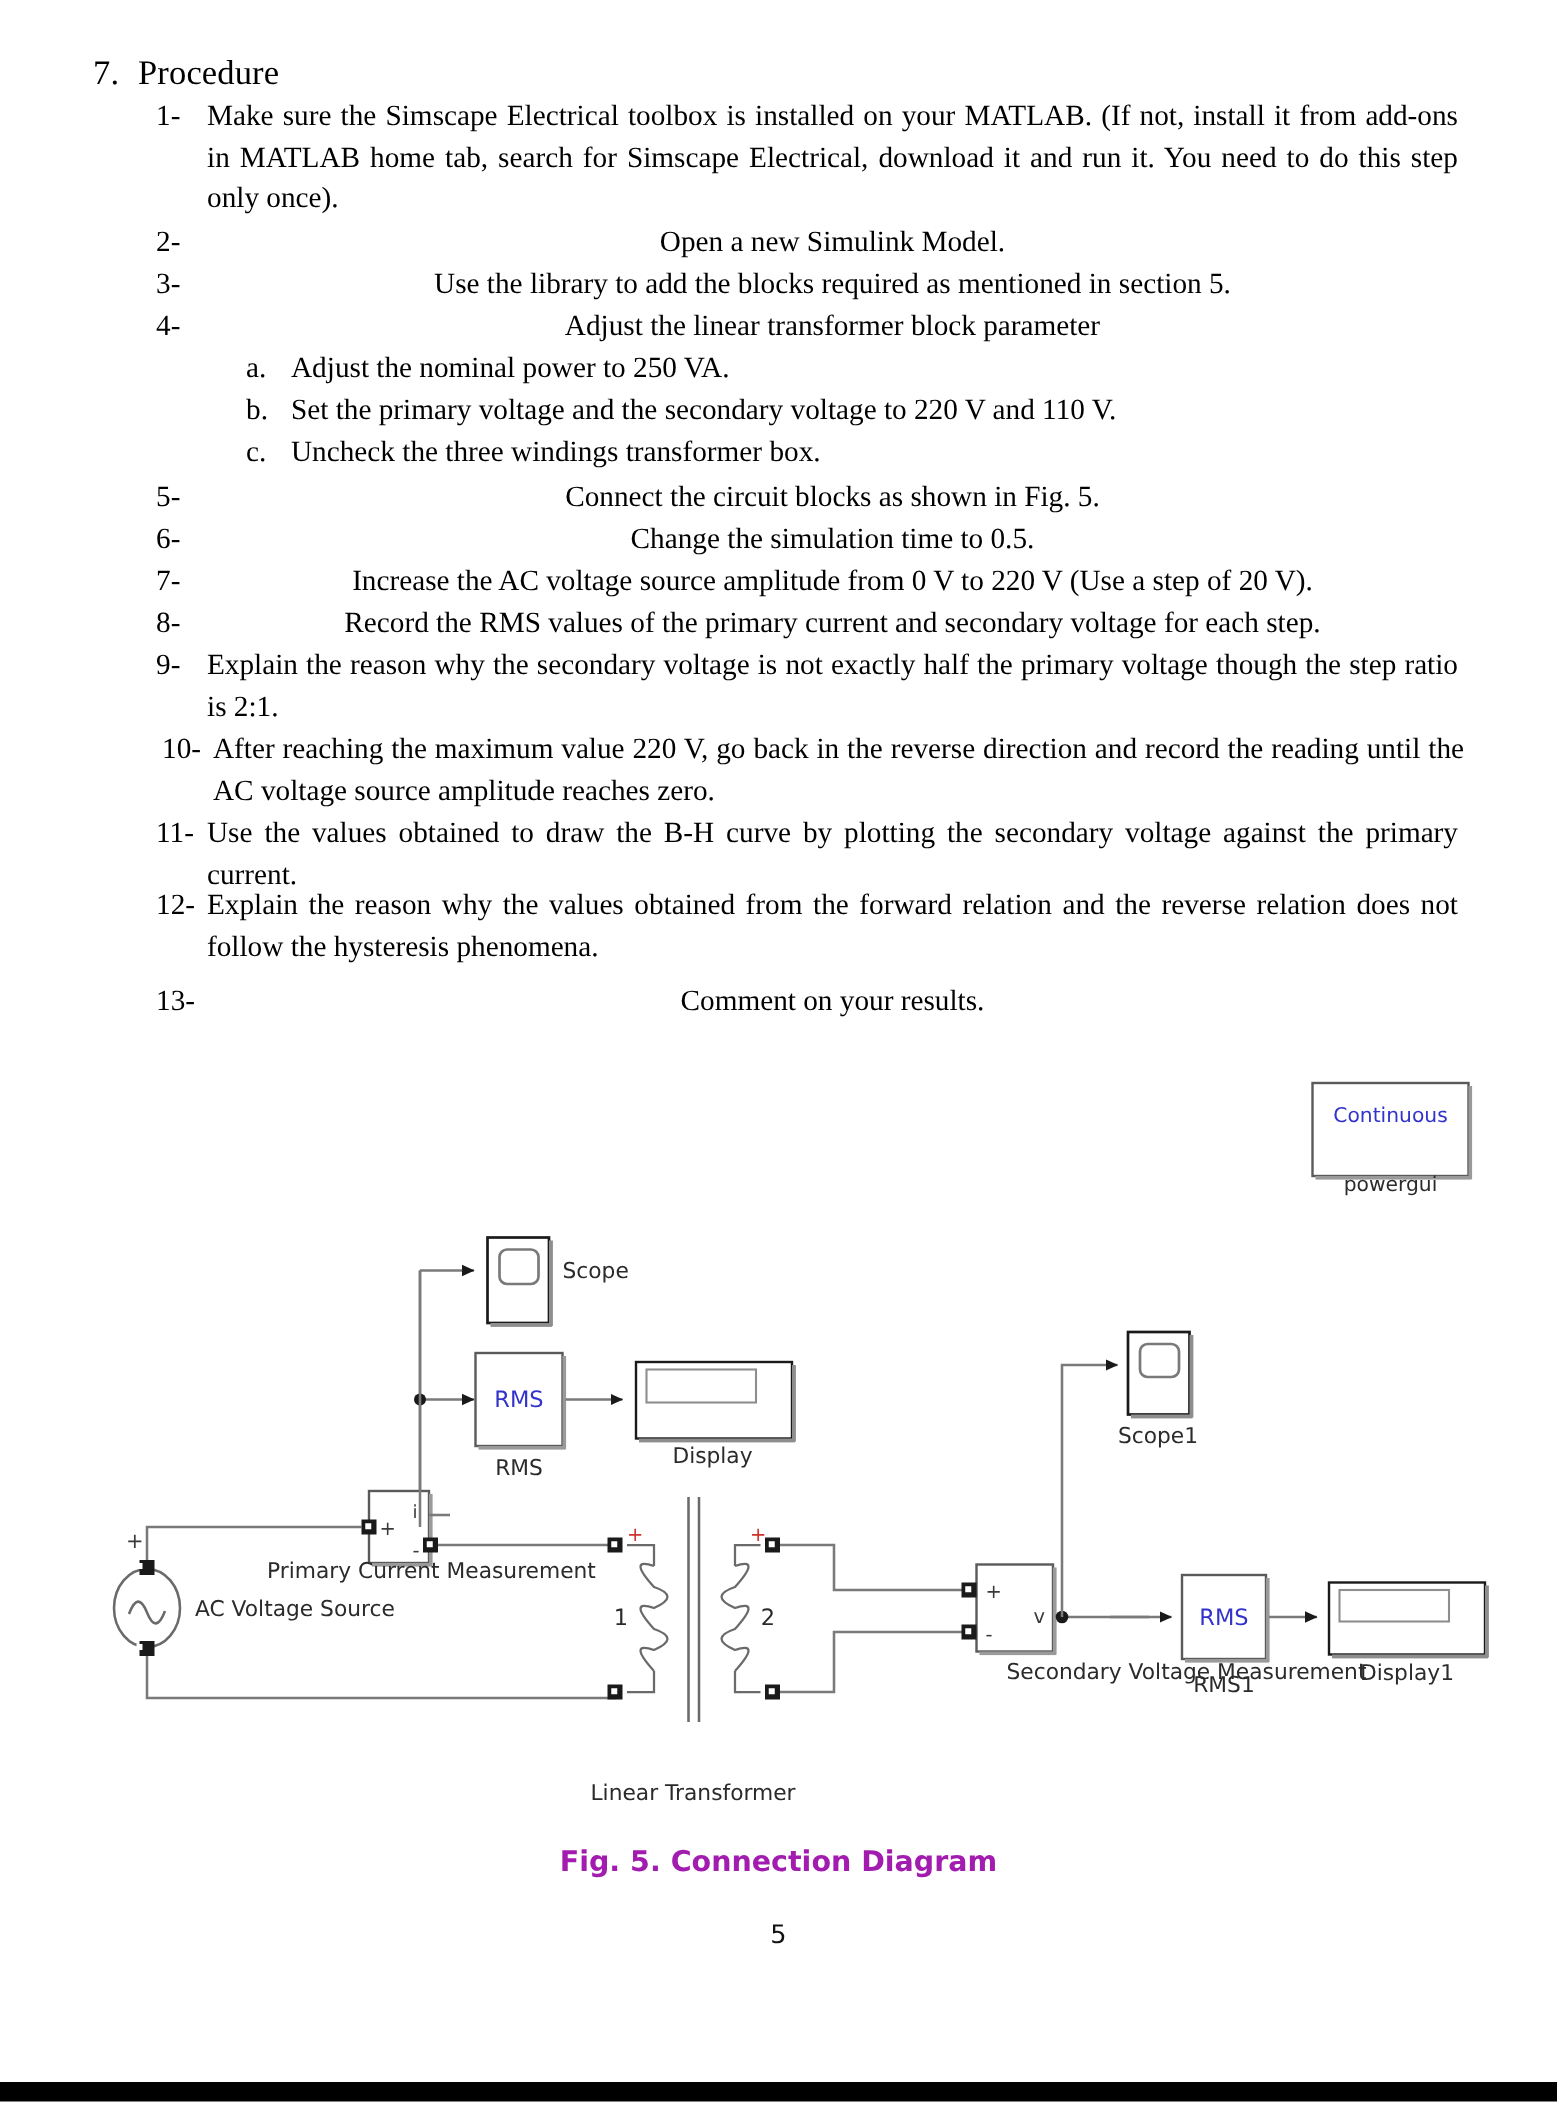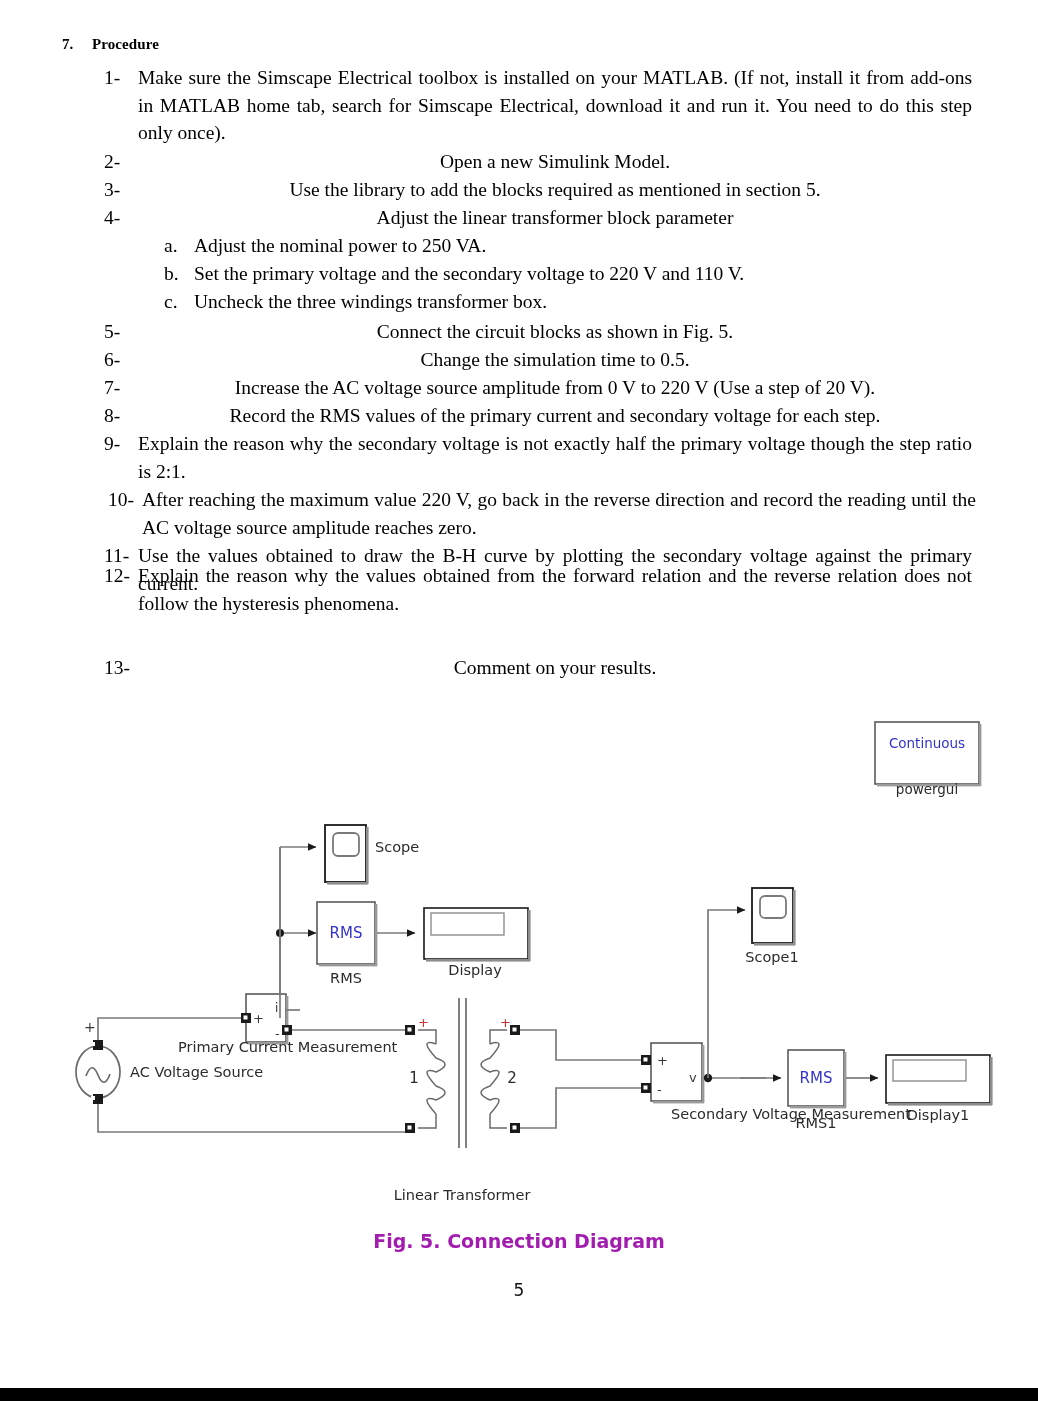--- a/index.html
+++ b/index.html
@@ -14,22 +14,22 @@
   }
 
   
   .doc {
     position:absolute;
     left:0; top:0; width:1038px;
   }
   .heading {
     position:absolute;
     left:62px; top:36px;
-    font-size:15px;
-    font-weight:bold;
+    font-size:23px;
+    font-weight:normal;
     letter-spacing:0.1px;
   }
   .heading .num { display:inline-block; width:30px; }
 
   .step {
     position:absolute;
     font-size:19.5px;
     line-height:27.5px;
     text-align:justify;
     text-justify:inter-word;
@@ -154,21 +154,21 @@
   <div class="step" style="left:108px; top:486px; width:868px;">
     <span class="marker">10-</span>
     <span class="body">After reaching the maximum value 220 V, go back in the reverse direction and record the reading until the AC voltage source amplitude reaches zero.</span>
   </div>
 
   <div class="step" style="left:104px; top:542px; width:868px;">
     <span class="marker">11-</span>
     <span class="body">Use the values obtained to draw the B-H curve by plotting the secondary voltage against the primary current.</span>
   </div>
 
-  <div class="step" style="left:104px; top:562px; width:868px;">
+  <div class="step" style="left:104px; top:590px; width:868px;">
     <span class="marker">12-</span>
     <span class="body">Explain the reason why the values obtained from the forward relation and the reverse relation does not follow the hysteresis phenomena.</span>
   </div>
 
   <div class="step" style="left:104px; top:654px; width:868px;">
     <span class="marker">13-</span>
     <span class="body nojust">Comment on your results.</span>
   </div>
 
 </div>

